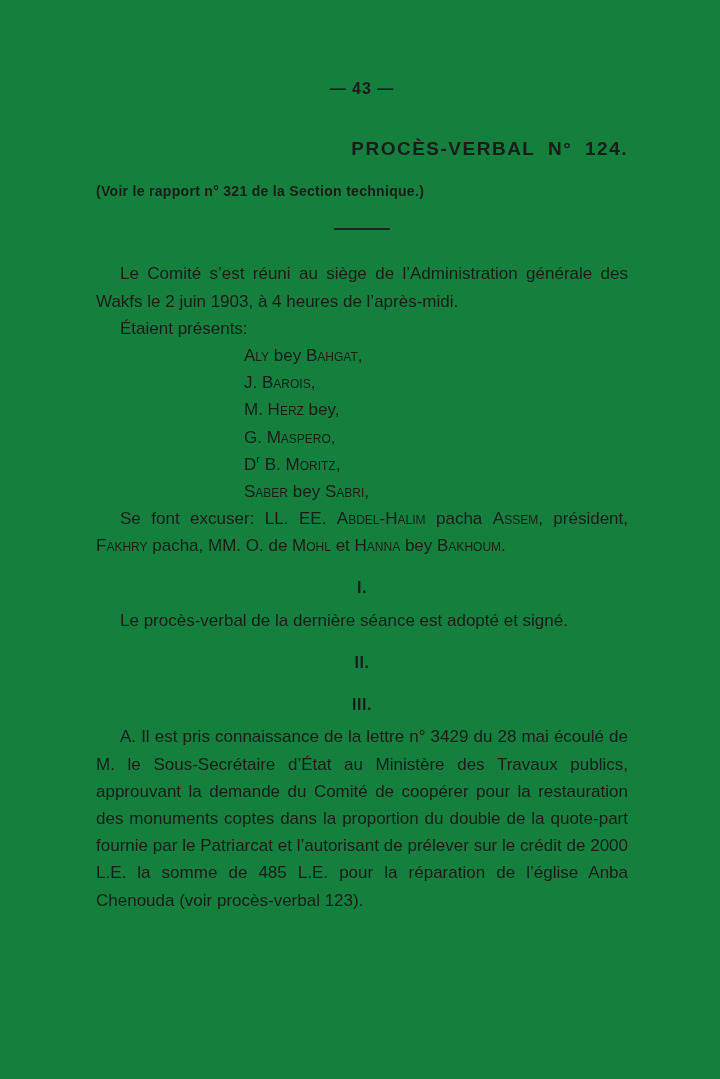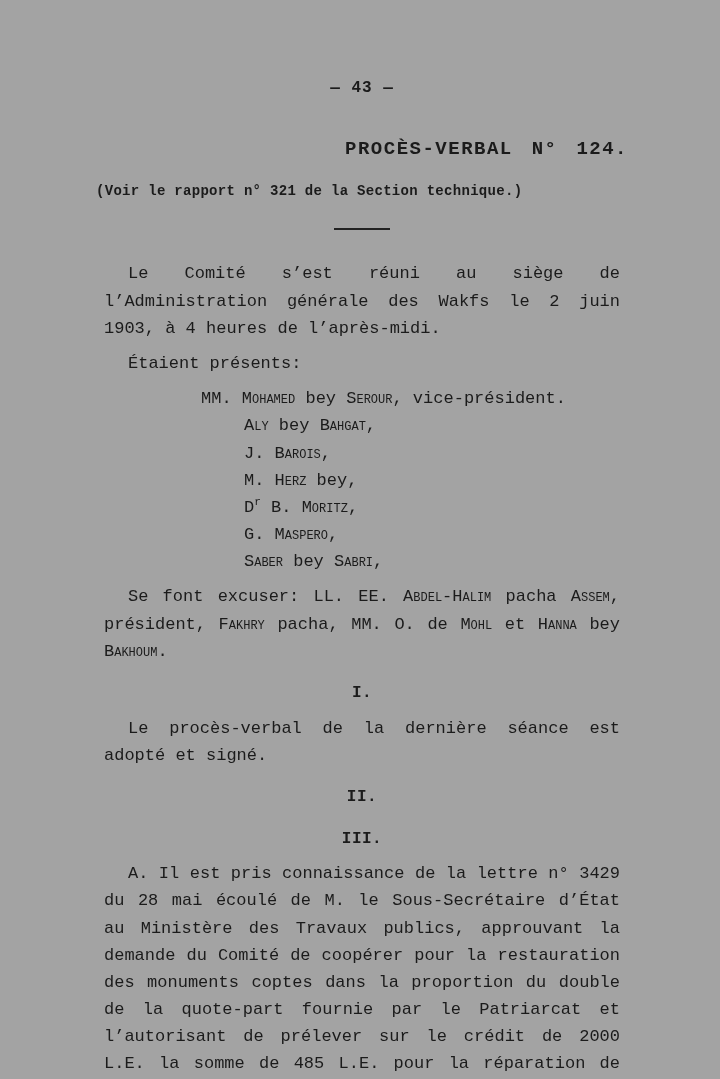--- a/index.html
+++ b/index.html
@@ -5,23 +5,23 @@
   html, body {
     margin: 0;
     padding: 0;
     background: #ffffff;
   }
   .page {
     position: relative;
     width: 720px;
     height: 1079px;
     box-sizing: border-box;
-    background: #a3a3a3;
+    background: #15803d;
     color: #1b1b1b;
-    font-family: Liberation Mono, monospace;
+    font-family: Liberation Sans, sans-serif;
     font-size: 17px;
     line-height: 1.6;
     padding: 76px 92px 0 96px;
     overflow: hidden;
   }
   .page-number {
     text-align: center;
     font-weight: 700;
     font-size: 16px;
     letter-spacing: 1px;
@@ -42,21 +42,21 @@
     margin-top: 16px;
     letter-spacing: 0.3px;
   }
   .rule {
     width: 56px;
     border: 0;
     border-top: 2px solid #222;
     margin: 26px auto 30px auto;
   }
   p.para {
-    margin: 8px;
+    margin: 0;
     text-align: justify;
     text-indent: 24px;
   }
   p.nojust {
     text-align: left;
   }
   .attendees {
     padding-left: 148px;
   }
   .attendee-line {
@@ -90,26 +90,25 @@
 
   <div class="subtitle">(Voir le rapport n° 321 de la Section technique.)</div>
 
   <hr class="rule">
 
   <p class="para">Le Comité s’est réuni au siège de l’Administration générale des Wakfs le 2 juin 1903, à 4 heures de l’après-midi.</p>
 
   <p class="para nojust">Étaient présents:</p>
 
   <div class="attendees" id="attendees">
-      <div class="attendee-line first"><span>MM. </span><span class="sc">Mohamed</span><span> bey </span><span class="sc">Serour</span><span>, vice-président.</span></div>
       <div class="attendee-line"><span class="sc">Aly</span><span> bey </span><span class="sc">Bahgat</span><span>,</span></div>
       <div class="attendee-line"><span>J. </span><span class="sc">Barois</span><span>,</span></div>
       <div class="attendee-line"><span>M. </span><span class="sc">Herz</span><span> bey,</span></div>
+      <div class="attendee-line"><span>G. </span><span class="sc">Maspero</span><span>,</span></div>
       <div class="attendee-line"><span>D</span><sup>r</sup><span> B. </span><span class="sc">Moritz</span><span>,</span></div>
-      <div class="attendee-line"><span>G. </span><span class="sc">Maspero</span><span>,</span></div>
       <div class="attendee-line"><span class="sc">Saber</span><span> bey </span><span class="sc">Sabri</span><span>,</span></div>
     </div>
 
   <p class="para" id="excuses"><span>Se font excuser: LL. EE. </span><span class="sc">Abdel-Halim</span><span> pacha </span><span class="sc">Assem</span><span>, président, </span><span class="sc">Fakhry</span><span> pacha, MM. O. de </span><span class="sc">Mohl</span><span> et </span><span class="sc">Hanna</span><span> bey </span><span class="sc">Bakhoum</span><span>.</span></p>
 
   <div class="section-heading">I.</div>
   <p class="para">Le procès-verbal de la dernière séance est adopté et signé.</p>
 
   <div class="section-heading">II.</div>
 

